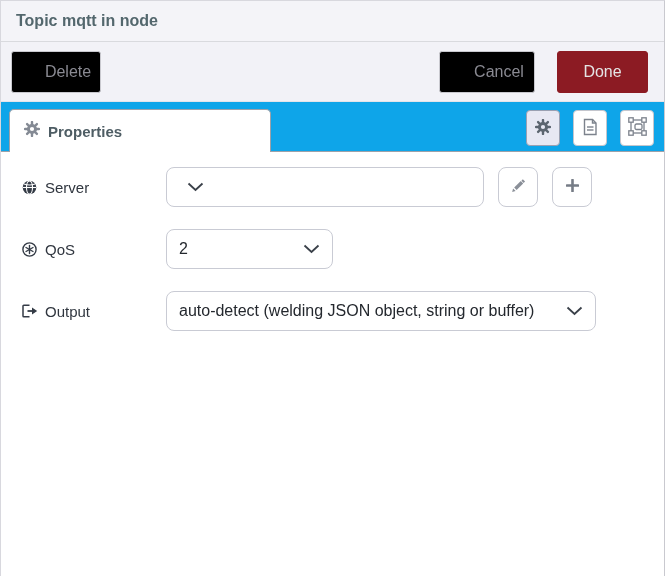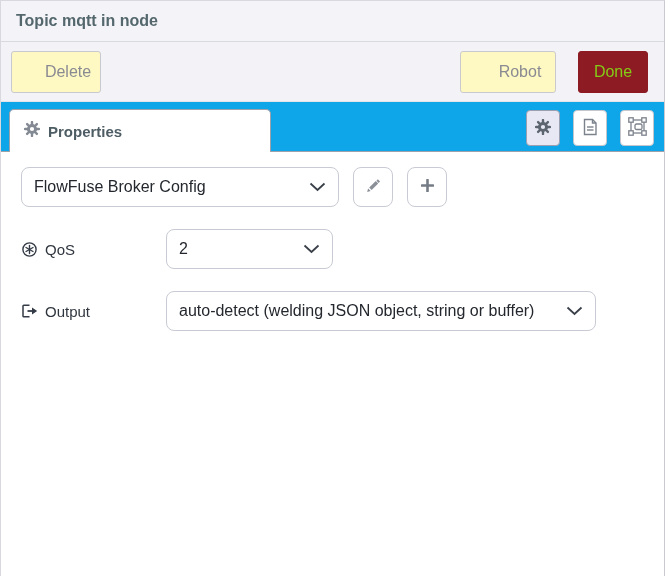--- a/index.html
+++ b/index.html
@@ -13,25 +13,25 @@
   
   .titlebar { height:41px; background:#f4f4f8; border-bottom:1px solid #d9dade;
     display:flex; align-items:center; padding-left:15px; }
   .titlebar .title { font-size:16px; font-weight:bold; color:#53676d; }
 
   
   .buttonrow { height:60px; background:#f2f2f7; border-bottom:1px solid #e4e4ea;
     display:flex; align-items:center; }
   .btn { height:42px; border-radius:3px; font-size:16px; cursor:pointer;
     font-family:"Liberation Sans", sans-serif; }
-  .btn-plain { background:#fef9c3; border:1px solid #c9c9cf; color:#8a8a92;padding-left:24px; }
+  .btn-plain { background:#000000; border:1px solid #c9c9cf; color:#8a8a92;padding-left:24px; }
   .btn-delete { width:90px; margin-left:10px; }
   .btn-cancel { width:96px; margin-right:22px; }
-  .btn-done { width:70px; margin-right:16px; background:#8c1b23;
-    border:1px solid #8c1b23; color:#84cc16; }
+  .btn-done { width:91px; margin-right:16px; background:#8c1b23;
+    border:1px solid #8c1b23; color:#e5e5e5; }
   .buttonrow .spacer { flex:1; }
 
   
   .tabstrip { height:50px; background:#0ea5e9; border-bottom:1px solid #9da1a9;
     display:flex; align-items:flex-end; position:relative; }
   .tab { margin-left:8px; width:262px; height:43px; background:#ffffff;
     border:1px solid #9da1a9; border-bottom:none; border-radius:5px 5px 0 0;
     display:flex; align-items:center; padding-left:14px; position:relative; top:1px;
     cursor:pointer; }
   .tab .tab-label { font-size:15px; font-weight:bold; color:#4e5d64; margin-left:8px; }
@@ -66,21 +66,21 @@
 
 <div class="dialog">
 
   <div class="titlebar">
     <span class="title">Topic mqtt in node</span>
   </div>
 
   <div class="buttonrow">
     <button class="btn btn-plain btn-delete">Delete</button>
     <div class="spacer"></div>
-    <button class="btn btn-plain btn-cancel">Robot</button>
+    <button class="btn btn-plain btn-cancel">Cancel</button>
     <button class="btn btn-done">Done</button>
   </div>
 
   <div class="tabstrip">
     <div class="tab">
       <span class="licon">
         <svg width="16" height="16" viewBox="0 0 16 16">
           <g stroke="#848a94" stroke-width="2.4" stroke-linecap="round">
             <line x1="8" y1="1" x2="8" y2="3"></line>
               <line x1="8" y1="13" x2="8" y2="15"></line>
@@ -138,22 +138,34 @@
             </g>
           </svg>
         </span>
       </button>
     </div>
   </div>
 
   <div class="content">
 
     <div class="form-row">
+      <div class="form-label">
+        <span class="licon">
+          <svg width="15" height="15" viewBox="0 0 15 15">
+            <circle cx="7.5" cy="7.5" r="6.8" fill="#343b46"></circle>
+            <g stroke="#ffffff" stroke-width="1.1" fill="none">
+              <ellipse cx="7.5" cy="7.5" rx="3" ry="6.6"></ellipse>
+              <line x1="1" y1="7.5" x2="14" y2="7.5"></line>
+              <path d="M2 4 q5.5 2 11 0"></path>
+            </g>
+          </svg>
+        </span>
+        <span>Server</span>
+      </div>
       <div class="select w-server">
-        <span class="select-text">FlowFuse Broker Config</span>
         <span class="chev">
           <svg width="17" height="10" viewBox="0 0 17 10" fill="none">
             <polyline points="1.5,1.5 8.5,8 15.5,1.5" stroke="#3a4049" stroke-width="1.8"></polyline>
           </svg>
         </span>
       </div>
       <button class="sq-btn">
         <span>
           <svg width="15" height="15" viewBox="0 0 15 15" fill="#8a8f98">
             <polygon points="3.2,9.6 9.8,3 12.2,5.4 5.6,12"></polygon>

